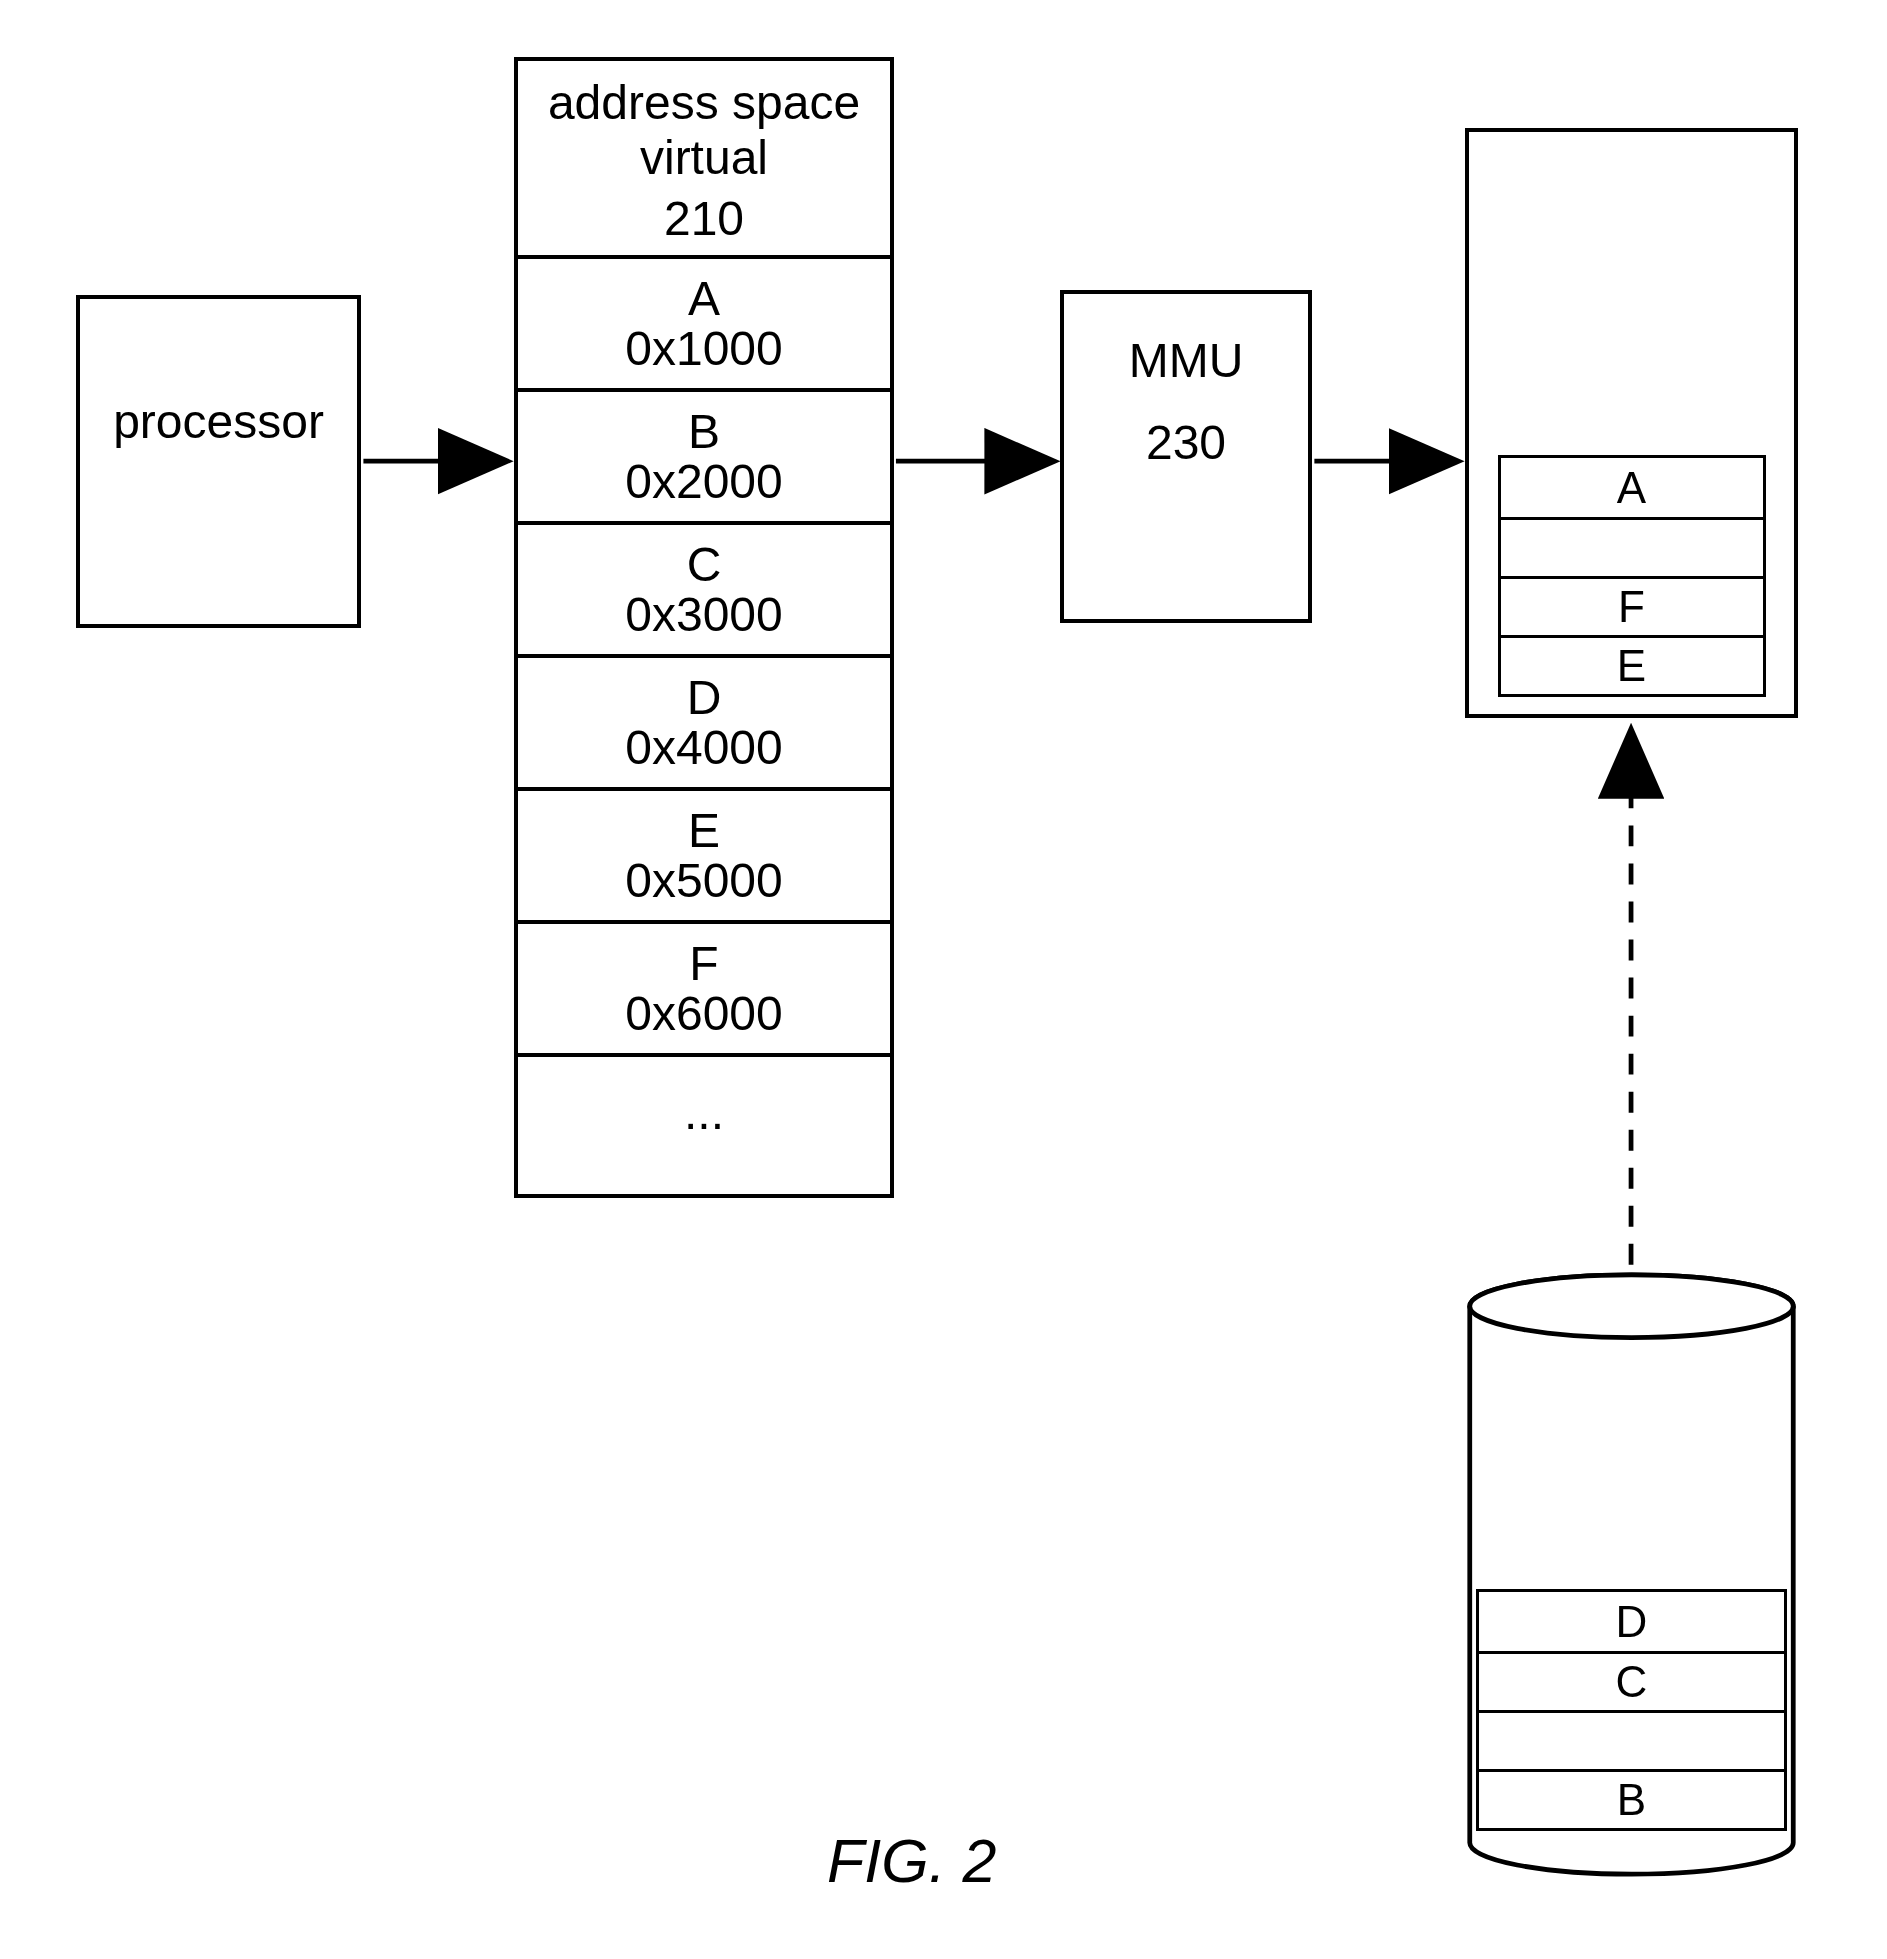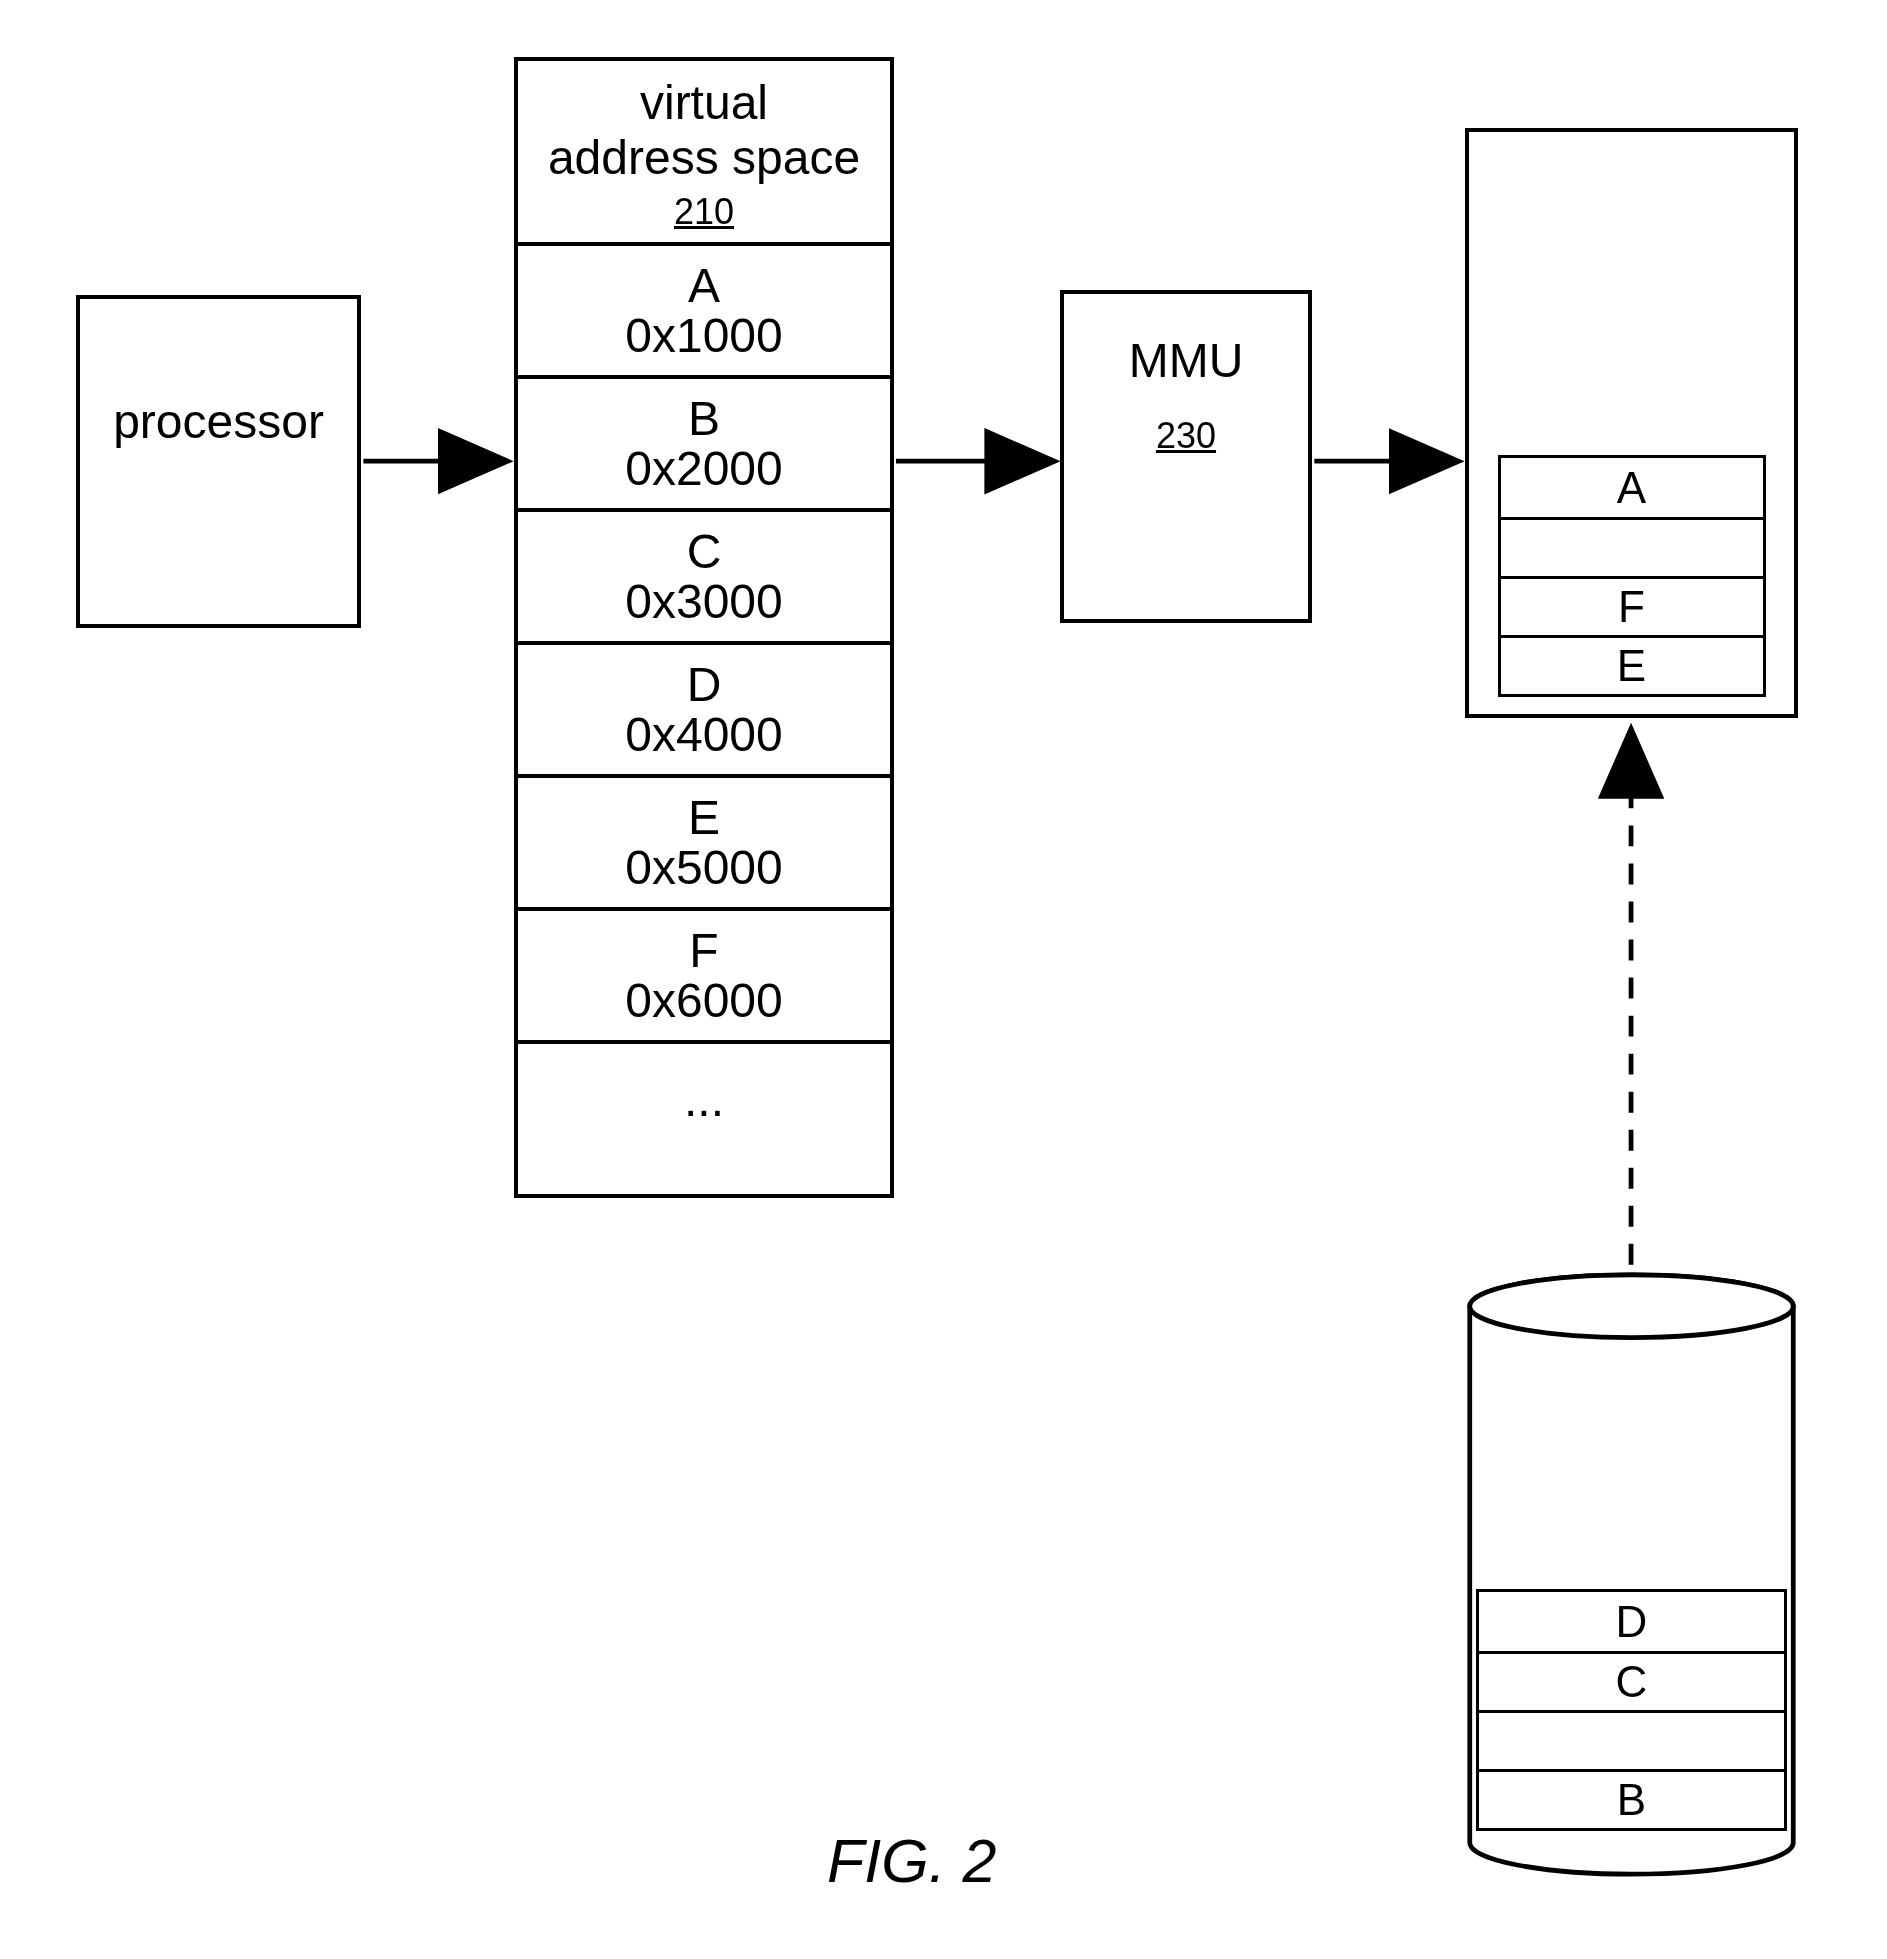--- a/index.html
+++ b/index.html
@@ -14,22 +14,21 @@
 .box{
   position:absolute;
   border:4.8px solid #000;
   box-sizing:border-box;
   text-align:center;
 }
 .label-title{
   font-size:48px;
 }
 .label-num{
-  font-size:36px;
-  text-decoration:underline;
+  font-size:48px;
 }
 .cell{
   border-top:4.8px solid #000;
   box-sizing:border-box;
   display:flex;
   flex-direction:column;
   align-items:center;
   justify-content:center;
   font-size:48px;
   line-height:1.05;
@@ -68,22 +67,22 @@
 </style>
 </head>
 <body>
 
 <div class="box" style="left:76px; top:295px; width:285px; height:333px; padding-top:95px;text-align:center;">
   <div class="label-title">processor</div>
 </div>
 
 <div class="box" style="left:514px; top:57px; width:380px; height:1141px;">
   <div style="padding:14.3px 9.5px 9.5px 9.5px;">
+    <div class="label-title">address space</div>
     <div class="label-title">virtual</div>
-    <div class="label-title">address space</div>
     <div class="label-num" style="margin-top:5.7px;">210</div>
   </div>
   <div class="cell" style="height:133px;">
     <div>A</div>
     <div>0x1000</div>
   </div>
   <div class="cell" style="height:133px;">
     <div>B</div>
     <div>0x2000</div>
   </div>

